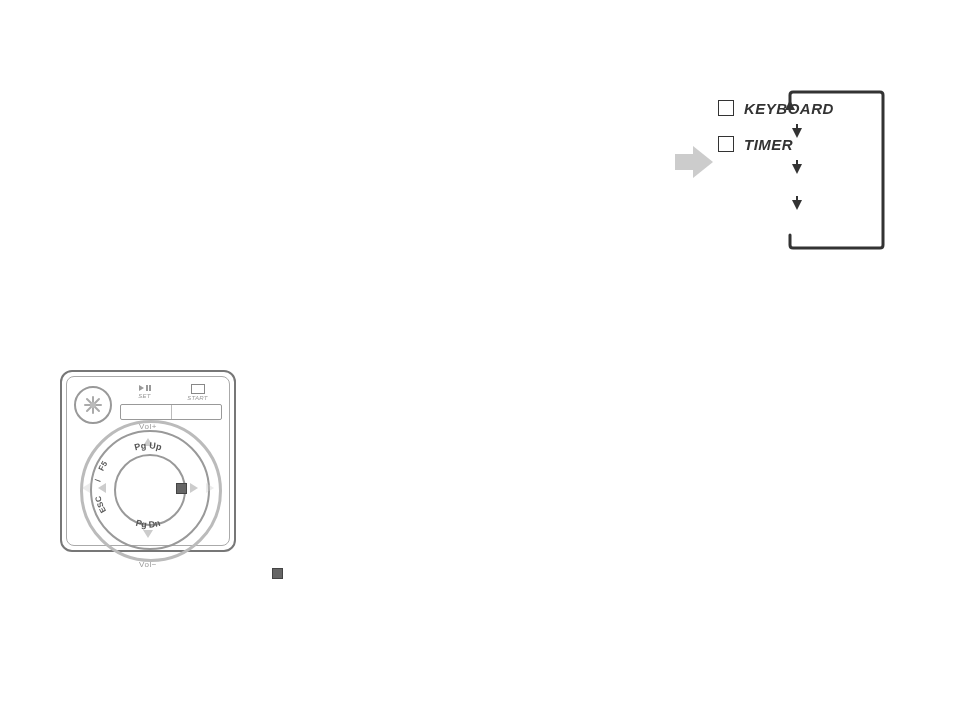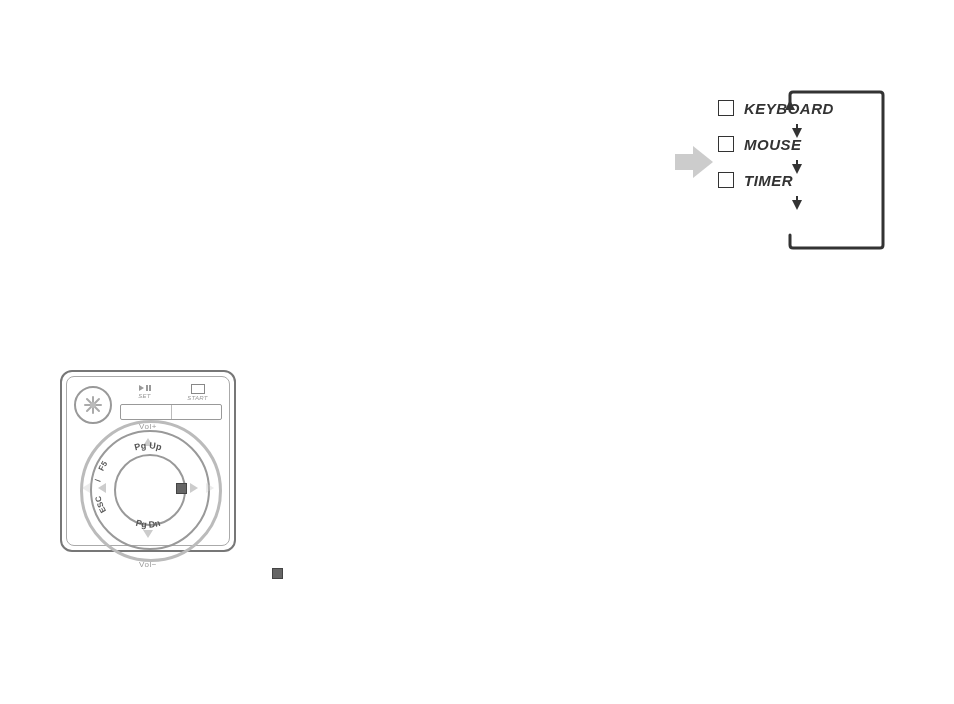--- a/index.html
+++ b/index.html
@@ -46,24 +46,20 @@
 
   <path d="M 60 17 L 60 5 Q 60 2 63 2 L 150 2 Q 153 2 153 5 L 153 155 Q 153 158 150 158 L 63 158 Q 60 158 60 155 L 60 145" fill="none" stroke="#333" stroke-width="3" stroke-linecap="round"></path>
 
   <polygon points="60,10 55,20 65,20" fill="#333"></polygon>
 </svg>
 
 <div class="mode-list">
   <div class="mode-row">
     <div class="checkbox"></div>
     <span class="mode-label">KEYBOARD</span>
-  </div>
-  <div class="mode-row">
-    <div class="checkbox"></div>
-    <span class="mode-label">MOUSE</span>
   </div>
   <div class="mode-row">
     <div class="checkbox"></div>
     <span class="mode-label">TIMER</span>
   </div>
 
   <div class="down-arrow" style="left:74px;top:28px"></div>
   <div class="down-arrow" style="left:74px;top:64px"></div>
   <div class="down-arrow" style="left:74px;top:100px"></div>
 </div>

